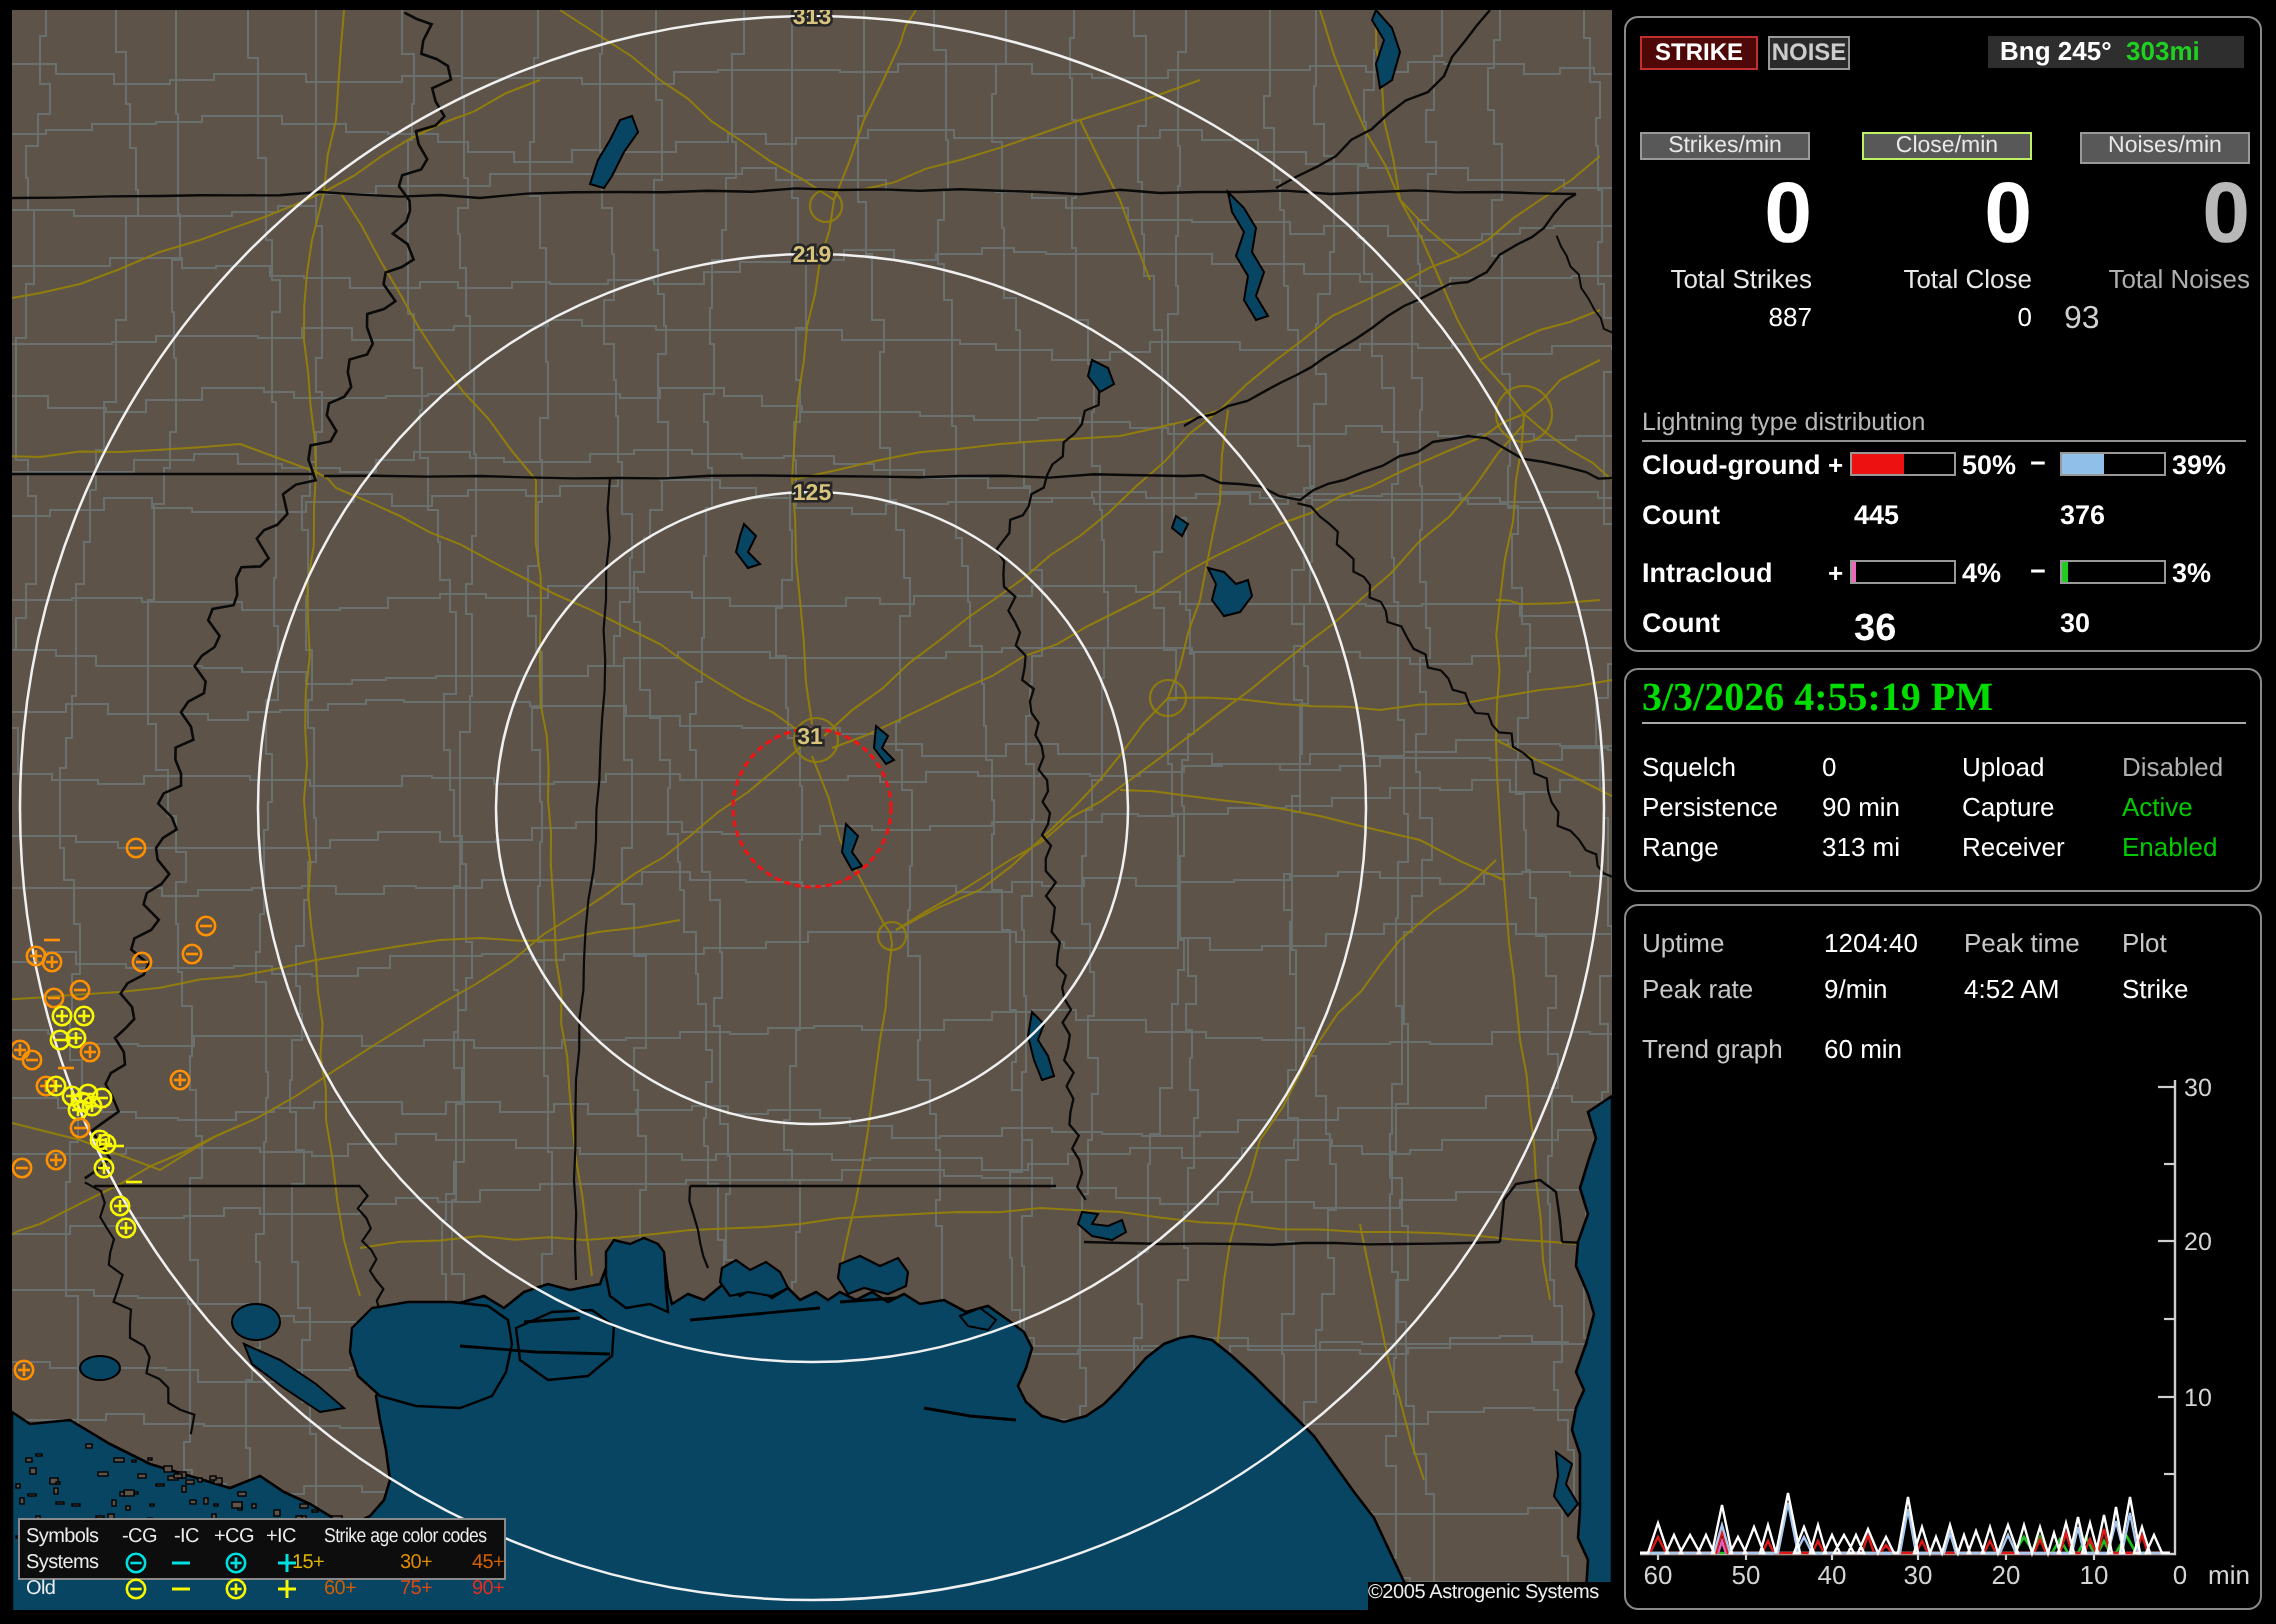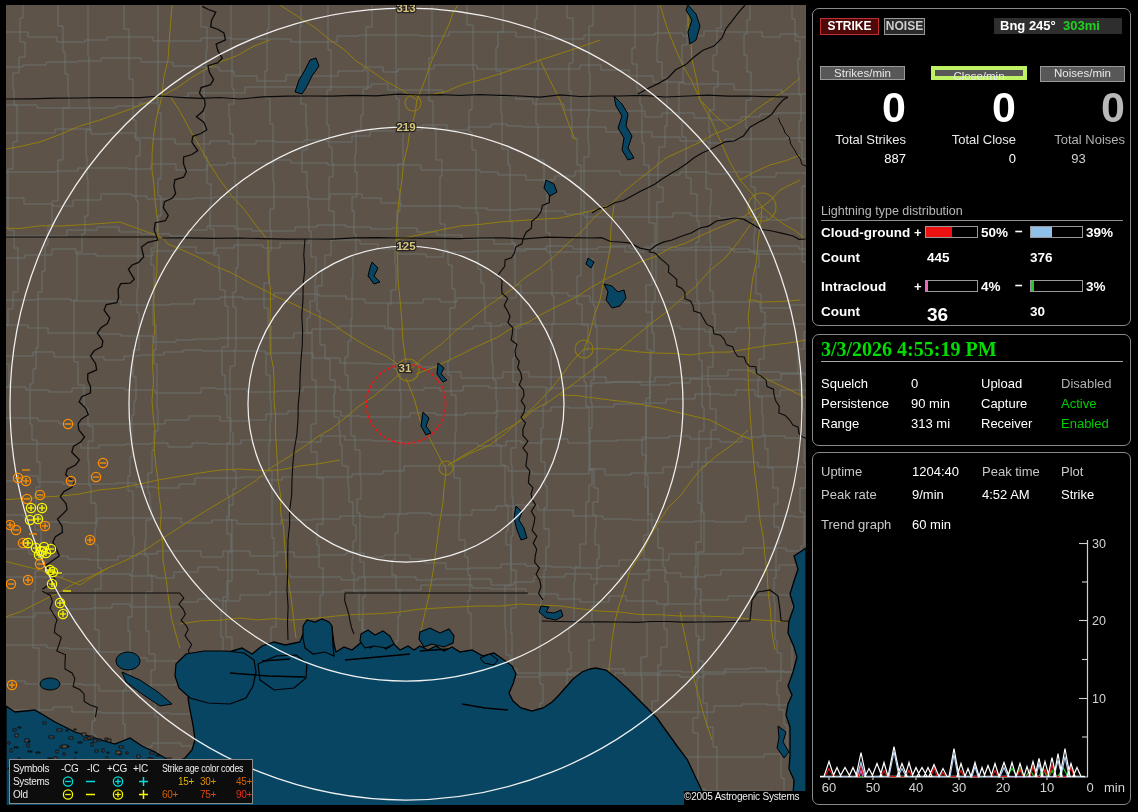--- a/index.html
+++ b/index.html
@@ -357,21 +357,21 @@
           <line x1="90" y1="537" x2="90" y2="543" stroke="#ff9000"></line>
           <line x1="54" y1="573" x2="62" y2="573" stroke="#f8f800"></line>
           <line x1="63" y1="591" x2="71" y2="591" stroke="#f8f800"></line>
           <line x1="29" y1="534" x2="37" y2="534" stroke="#ff9000"></line>
           <line x1="22" y1="470" x2="30" y2="470" stroke="#ff9000"></line>
         </g>
 </g>
 </svg>
   </div>
 
-<div class="abs" style="left:9px;top:759px;width:244px;height:45px;background:#0d0d0d;border:1px solid #8a8a8a;color:#ececec;font-size:10px;letter-spacing:-0.3px">
+<div class="abs" style="left:9px;top:759px;width:244px;height:31px;background:#0d0d0d;border:1px solid #8a8a8a;color:#ececec;font-size:10px;letter-spacing:-0.3px">
   <div class="abs" style="left:3px;top:3px;white-space:nowrap">Symbols</div>
   <div class="abs" style="left:51px;top:3px;white-space:nowrap">-CG</div>
   <div class="abs" style="left:77px;top:3px;white-space:nowrap">-IC</div>
   <div class="abs" style="left:97px;top:3px;white-space:nowrap">+CG</div>
   <div class="abs" style="left:123px;top:3px;white-space:nowrap">+IC</div>
   <div class="abs" style="left:152px;top:3px;white-space:nowrap;letter-spacing:-0.3px;transform:scaleX(0.88);transform-origin:0 0">Strike age color codes</div>
   <div class="abs" style="left:3px;top:16px;white-space:nowrap">Systems</div>
   <div class="abs" style="left:3px;top:29px;white-space:nowrap">Old</div>
   <svg width="250" height="50" viewBox="0 0 250 50" style="position:absolute;left:0;top:0">
 <circle cx="58" cy="21.5" r="4.6" fill="none" stroke="#00e0e0" stroke-width="1.3"></circle>
@@ -384,46 +384,46 @@
       <line x1="133.5" y1="17.0" x2="133.5" y2="26.0" stroke="#00e0e0" stroke-width="1.5"></line>
 <circle cx="58" cy="34.5" r="4.6" fill="none" stroke="#f8f800" stroke-width="1.3"></circle>
       <line x1="55.2" y1="34.5" x2="60.8" y2="34.5" stroke="#f8f800" stroke-width="1.3"></line>
 <line x1="76" y1="34.5" x2="85" y2="34.5" stroke="#f8f800" stroke-width="1.5"></line>
 <circle cx="108" cy="34.5" r="4.6" fill="none" stroke="#f8f800" stroke-width="1.3"></circle>
       <line x1="105.2" y1="34.5" x2="110.8" y2="34.5" stroke="#f8f800" stroke-width="1.3"></line>
       <line x1="108" y1="31.7" x2="108" y2="37.3" stroke="#f8f800" stroke-width="1.3"></line>
 <line x1="129" y1="34.5" x2="138" y2="34.5" stroke="#f8f800" stroke-width="1.5"></line>
       <line x1="133.5" y1="30.0" x2="133.5" y2="39.0" stroke="#f8f800" stroke-width="1.5"></line>
 </svg>
-  <div class="abs" style="left:168px;top:16px;color:#dcb400;white-space:nowrap">15+</div>
+  <div class="abs" style="left:136px;top:16px;color:#dcb400;white-space:nowrap">15+</div>
   <div class="abs" style="left:190px;top:16px;color:#dc8c00;white-space:nowrap">30+</div>
   <div class="abs" style="left:226px;top:16px;color:#d26000;white-space:nowrap">45+</div>
   <div class="abs" style="left:152px;top:29px;color:#d26000;white-space:nowrap">60+</div>
   <div class="abs" style="left:190px;top:29px;color:#dc4814;white-space:nowrap">75+</div>
   <div class="abs" style="left:226px;top:29px;color:#e62e1e;white-space:nowrap">90+</div>
 </div>
 
 <div class="abs" style="left:684px;top:791px;width:124px;height:14px;background:#000;color:#f0f0f0;font-size:10px;letter-spacing:-0.2px;white-space:nowrap">©2005 Astrogenic Systems</div>
 
 <div class="panel" style="top:8px;height:318px">
   <div class="btn" style="left:7px;top:9px;width:59px;height:17px;background:#4e0808;border:1px solid #c03030;color:#fff;font-size:12px;line-height:15px">STRIKE</div>
   <div class="btn" style="left:71px;top:9px;width:41px;height:17px;background:#2a2a2a;border:1px solid #999;color:#ccc;font-size:12px;line-height:15px">NOISE</div>
   <div class="btn" style="left:181px;top:9px;width:128px;height:16px;background:#2e2e2e;color:#fff;font-size:13px;line-height:16px;text-align:left;padding-left:6px">Bng 245°&nbsp;&nbsp;<span style="color:#20d020">303mi</span></div>
   <div class="btn" style="left:7px;top:57px;width:85px;height:14px;background:#585858;border:1px solid #9a9a9a;color:#e8e8e8;font-size:11.5px;font-weight:normal;line-height:12px">Strikes/min</div>
-  <div class="btn" style="left:118px;top:57px;width:96px;height:14px;background:#585858;border:4px solid #bef264;color:#e8e8e8;font-size:11.5px;font-weight:normal;line-height:12px">Close/min</div>
+  <div class="btn" style="left:118px;top:57px;width:85px;height:14px;background:#585858;border:1px solid #bef264;color:#e8e8e8;font-size:11.5px;font-weight:normal;line-height:12px">Close/min</div>
   <div class="btn" style="left:227px;top:57px;width:85px;height:16px;background:#585858;border:1px solid #9a9a9a;color:#e8e8e8;font-size:11.5px;font-weight:normal;line-height:12px">Noises/min</div>
   <div class="abs" style="left:0px;top:74px;width:93px;text-align:right;color:#fff;font-size:43px;font-weight:bold">0</div>
   <div class="abs" style="left:110px;top:74px;width:93px;text-align:right;color:#fff;font-size:43px;font-weight:bold">0</div>
   <div class="abs" style="left:219px;top:74px;width:93px;text-align:right;color:#b8b8b8;font-size:43px;font-weight:bold">0</div>
   <div class="abs" style="left:0px;top:123px;width:93px;text-align:right;color:#e8e8e8;font-size:13px">Total Strikes</div>
   <div class="abs" style="left:110px;top:123px;width:93px;text-align:right;color:#e8e8e8;font-size:13px">Total Close</div>
   <div class="abs" style="left:219px;top:123px;width:93px;text-align:right;color:#b0b0b0;font-size:13px">Total Noises</div>
   <div class="abs" style="left:0px;top:142px;width:93px;text-align:right;color:#fff;font-size:13px">887</div>
   <div class="abs" style="left:110px;top:142px;width:93px;text-align:right;color:#fff;font-size:13px">0</div>
-  <div class="abs" style="left:219px;top:142px;width:93px;text-align:center;color:#d0d0d0;font-size:13px">93</div>
+  <div class="abs" style="left:219px;top:142px;width:93px;text-align:left;color:#d0d0d0;font-size:16px">93</div>
   <div class="abs" style="left:8px;top:195px;color:#b8b8b8;font-size:12.5px">Lightning type distribution</div>
   <div class="abs" style="left:8px;top:211px;width:302px;border-top:1px solid #909090"></div>
   <div class="abs" style="left:8px;top:216px;color:#fff;font-size:13.5px;font-weight:bold">Cloud-ground</div>
   <div class="abs" style="left:101px;top:216px;color:#fff;font-size:13px;font-weight:bold">+</div>
   <div class="abs" style="left:112px;top:217px;width:53px;height:12px;border:1px solid #999;background:#000">
       <div style="width:50%;height:100%;background:#ee1111"></div>
     </div>
   <div class="abs" style="left:168px;top:216px;color:#fff;font-size:13.5px;font-weight:bold">50%</div>
   <div class="abs" style="left:202px;top:215px;color:#fff;font-size:13.5px;font-weight:bold">−</div>
   <div class="abs" style="left:217px;top:217px;width:53px;height:12px;border:1px solid #999;background:#000">

